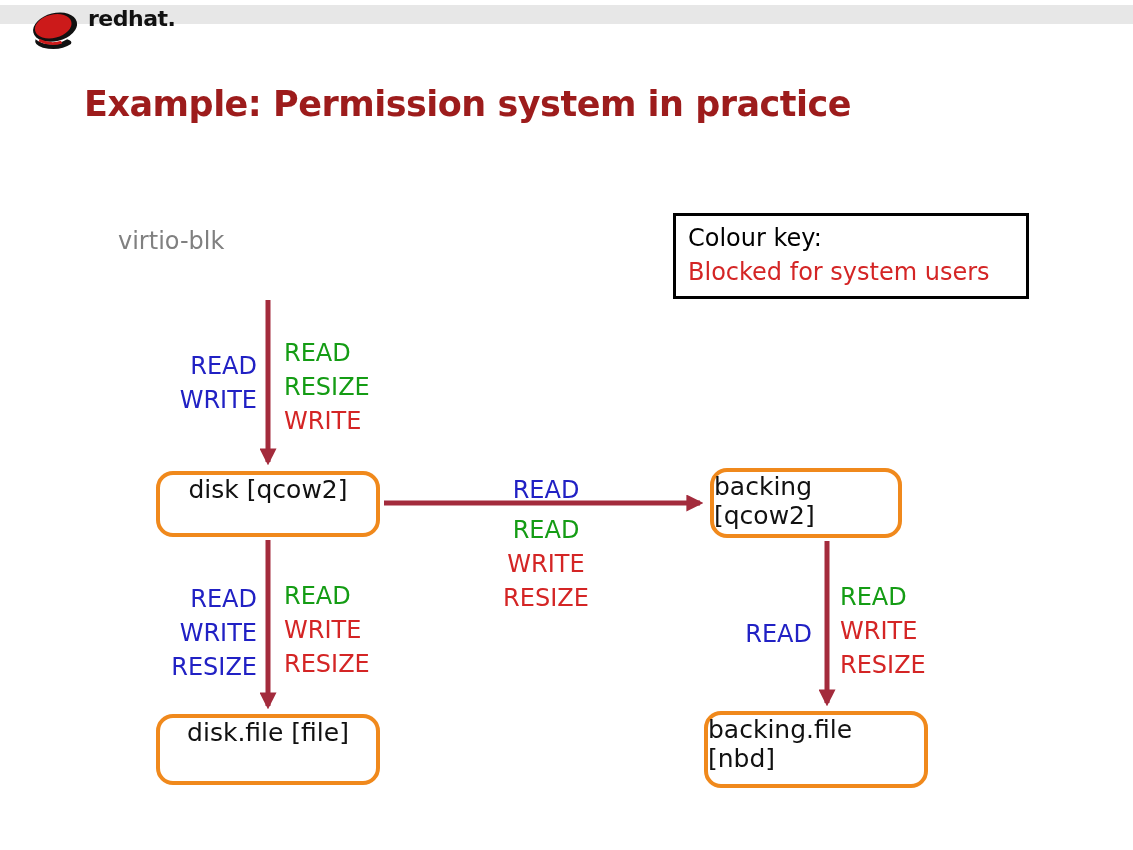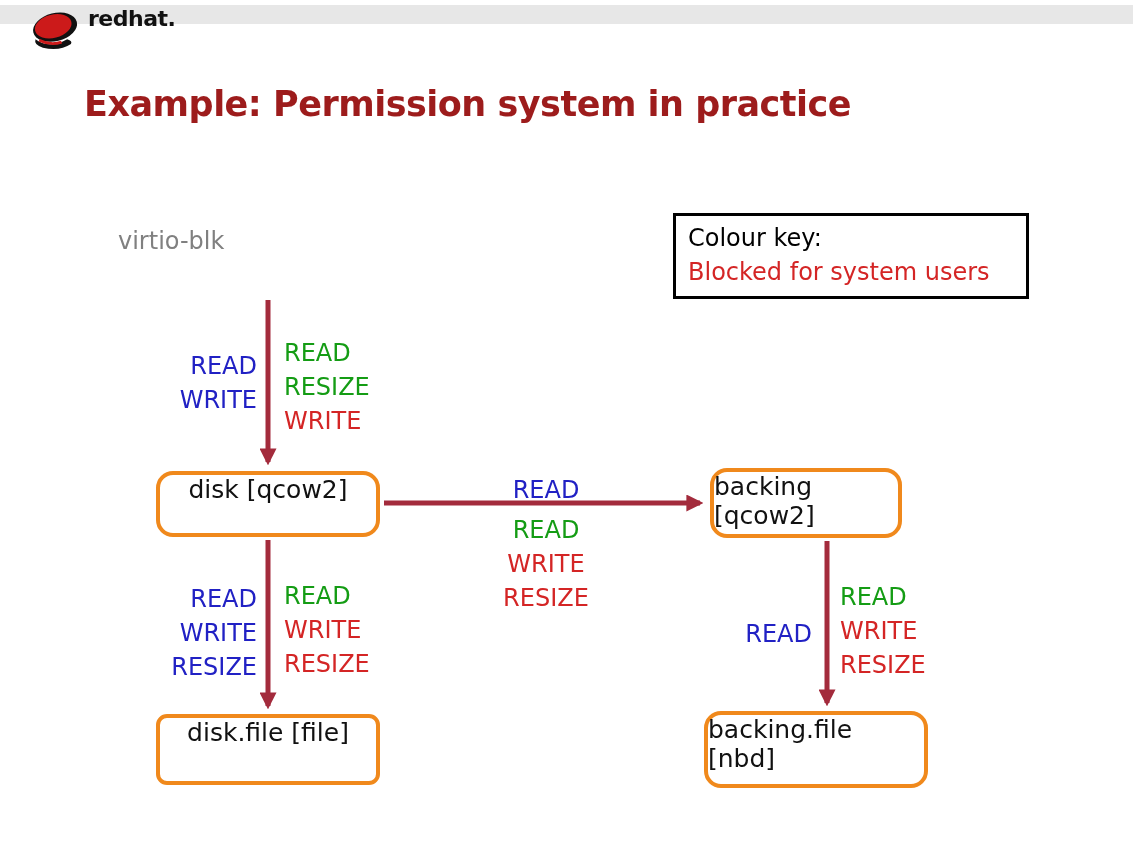--- a/index.html
+++ b/index.html
@@ -28,21 +28,21 @@
     position:absolute;left:118px;top:224px;width:300px;text-align:left;
     color:var(--muted);font-size:24px;line-height:35px;
   }
   .node{
     position:absolute;background:#fff;border:4px solid var(--node-border);
     border-radius:17px;display:flex;align-items:flex-start;justify-content:center;
     font-size:25px;color:#111;box-sizing:border-box;
   }
   .node-disk{left:156px;top:471px;width:224px;height:66px;}
   .node-backing{left:710px;top:468px;width:192px;height:70px;}
-  .node-disk-file{left:156px;top:714px;width:224px;height:71px;border-radius:11px;}
+  .node-disk-file{left:156px;top:714px;width:224px;height:71px;}
   .node-backing-file{left:704px;top:711px;width:224px;height:77px;}
   .perm{display:block;font-size:24px;line-height:34px;white-space:nowrap;}
   .perm[data-kind="required"]{color:var(--required);}
   .perm[data-kind="shared"]{color:var(--shared);}
   .perm[data-kind="blocked"]{color:var(--blocked);}
   .col{position:absolute;}
   .col.r{text-align:right;}
   .col.c{text-align:center;}
   .e1-req{right:876px;top:349px;}
   .e1-oth{left:284px;top:336px;}

